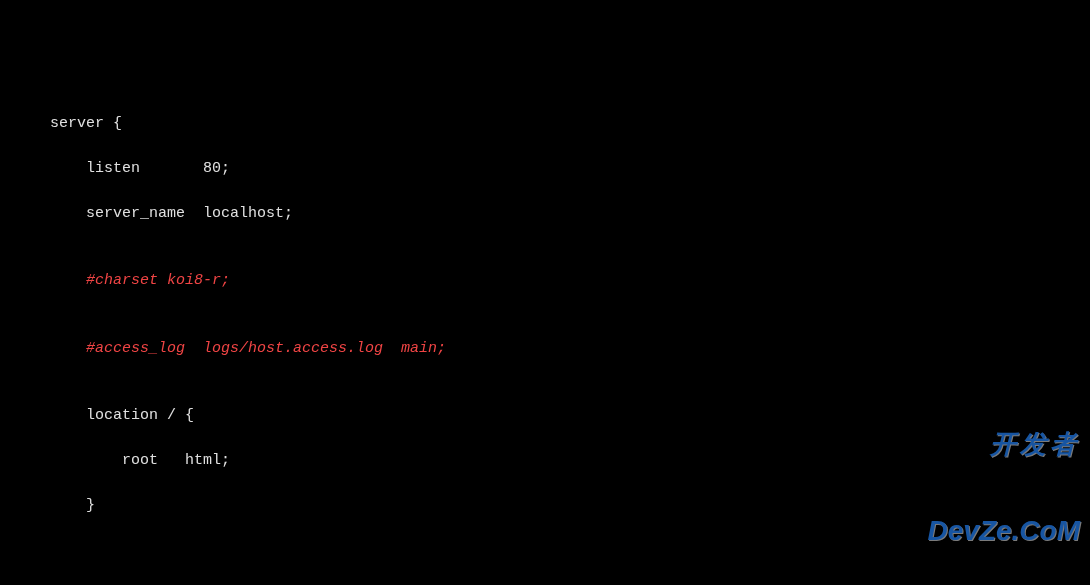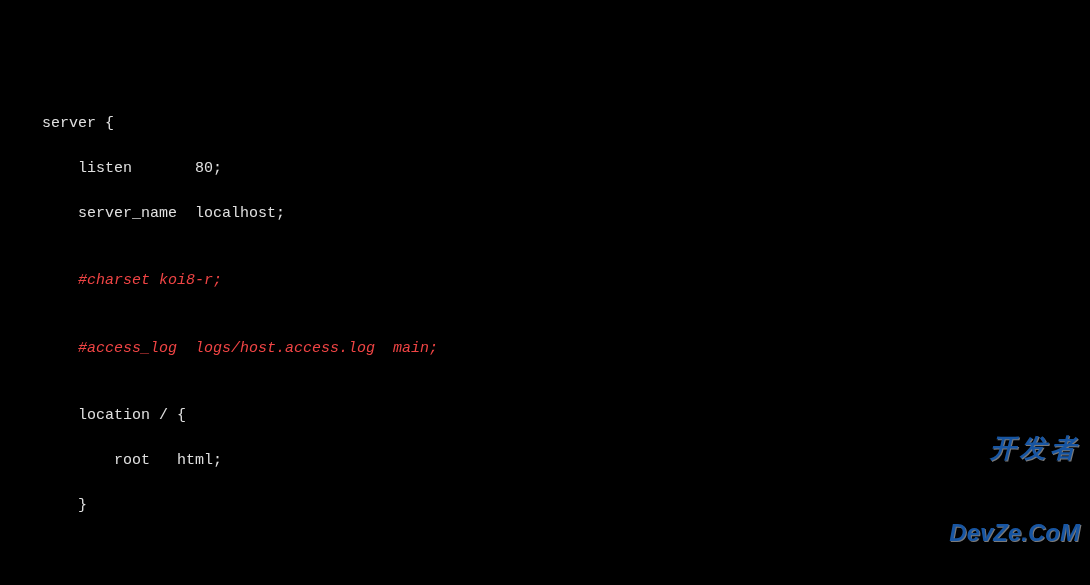--- a/index.html
+++ b/index.html
@@ -9,41 +9,41 @@
       font-family: "Consolas", "Monaco", "Courier New", monospace;
       font-size: 15px;
       line-height: 1.5;
       padding: 0;
       width: 1090px;
       height: 585px;
       overflow: hidden;
       white-space: pre;
     }
     .code-block {
-      padding: 0 6px;
+      padding: 0 14px;
     }
     .line { display: block; }
     .cmt { color: #ef4444; font-style: italic; }
     .txt { color: #e0e0e0; }
     .watermark {
       position: absolute;
       right: 10px;
       bottom: 10px;
       color: #1a5fb4;
       font-family: "SimHei", sans-serif;
       font-size: 26px;
       font-weight: bold;
       font-style: italic;
       line-height: 1.1;
       text-align: right;
       text-shadow: 1px 1px 0 #888;
       opacity: 0.9;
     }
     .watermark .wline1 { display: block; letter-spacing: 4px; }
-    .watermark .wline2 { display: block; font-family: "Arial", sans-serif; font-size: 24px; }
+    .watermark .wline2 { display: block; font-family: "Arial", sans-serif; font-size: 28px; }
   </style>
 </head>
 <body>
 
 
 
 <div class="code-block">
 <span class="line txt">    server {</span>
 <span class="line txt">        listen       80;</span>
 <span class="line txt">        server_name  localhost;</span>

